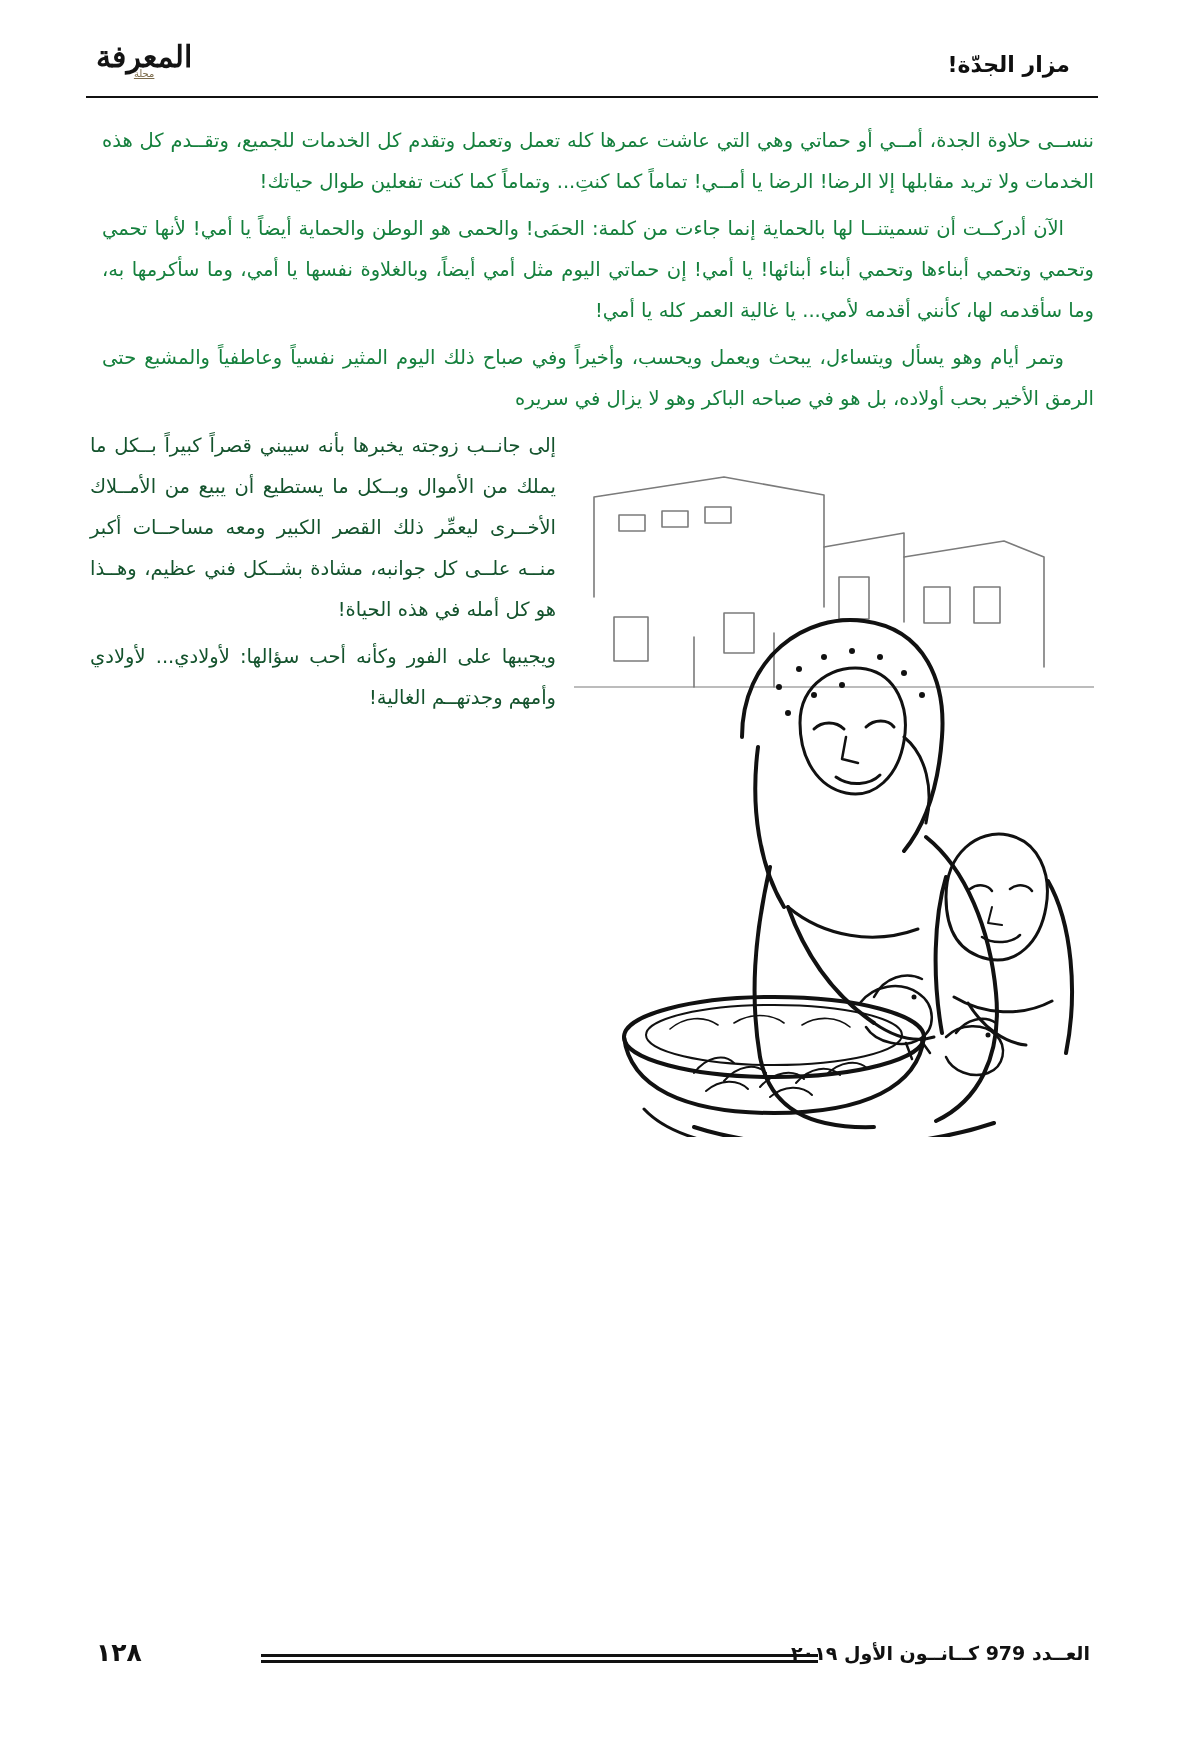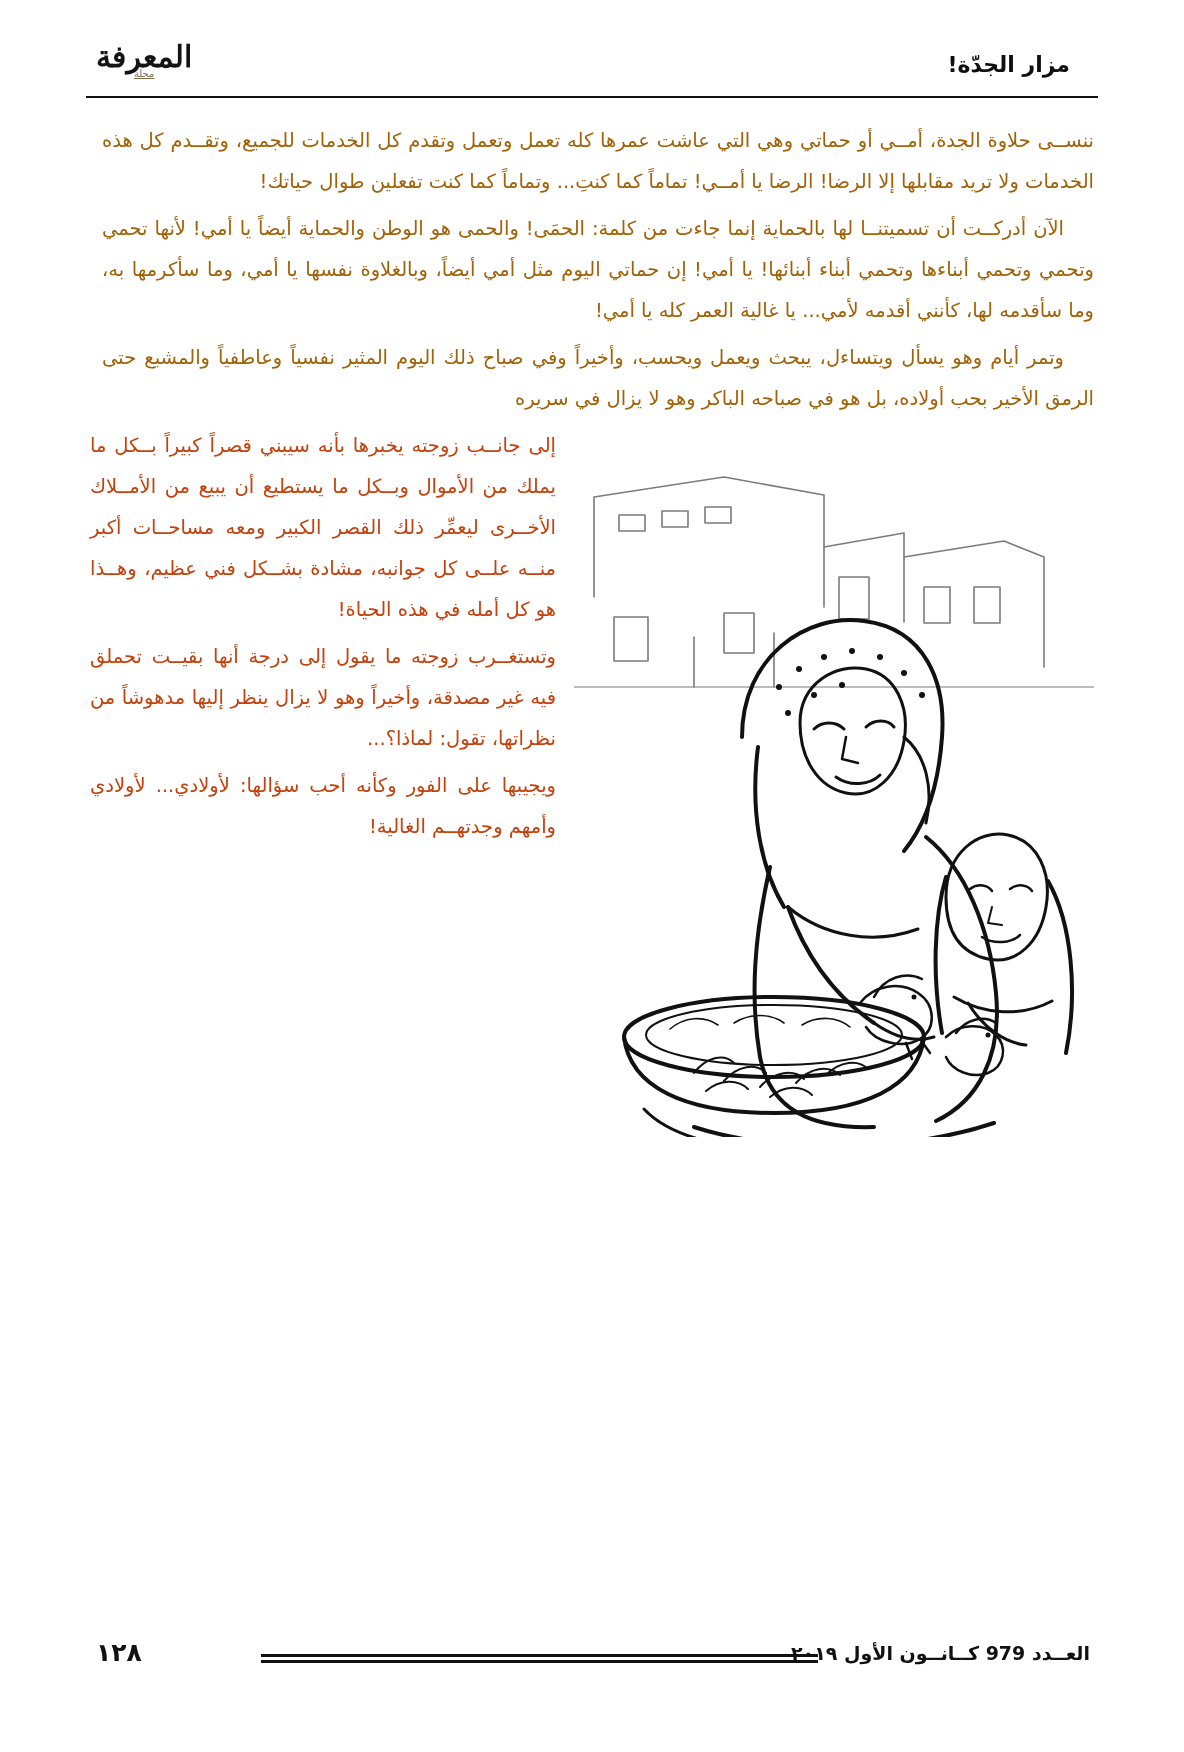--- a/index.html
+++ b/index.html
@@ -68,21 +68,21 @@
     position: absolute;
     top: 120px;
     right: 90px;
     width: 1004px;
     height: 1360px;
   }
   p.para {
     margin: 0 0 6px 12px;
     font-size: 19.5px;
     line-height: 41px;
-    color: #a16207;
+    color: #15803d;
     text-align: justify;
     text-justify: inter-word;
     text-indent: 30px;
   }
   p.para.noindent { text-indent: 0; }
 
   
   .figure {
     float: right;
     width: 520px;
@@ -92,21 +92,21 @@
     position: relative;
   }
   .figure svg { display: block; width: 100%; height: 100%; }
 
   
   p.narrow {
     font-size: 19.5px;
     line-height: 41px;
     text-align: justify;
     margin: 0 0 6px 0;
-    color: #c2410c;
+    color: #14532d;
   }
 
   
   .page-footer {
     position: absolute;
     bottom: 74px;
     right: 86px;
     left: 86px;
     height: 40px;
   }
@@ -249,21 +249,20 @@
             <circle cx="414" cy="598" r="2.5" fill="#111" stroke="none"></circle>
           </g>
 
           <path d="M120 690 C200 716 330 716 420 686" stroke-width="4"></path>
           <path d="M70 672 C96 700 150 712 200 712" stroke-width="3"></path>
         </g>
       </svg>
     </div>
 
     <p class="narrow">إلى جانــب زوجته يخبرها بأنه سيبني قصراً كبيراً بــكل ما يملك من الأموال وبــكل ما يستطيع أن يبيع من الأمــلاك الأخــرى ليعمِّر ذلك القصر الكبير ومعه مساحــات أكبر منــه علــى كل جوانبه، مشادة بشــكل فني عظيم، وهــذا هو كل أمله في هذه الحياة!</p>
-    <p class="narrow">وتستغــرب زوجته ما يقول إلى درجة أنها بقيــت تحملق فيه غير مصدقة، وأخيراً وهو لا يزال ينظر إليها مدهوشاً من نظراتها، تقول: لماذا؟...</p>
     <p class="narrow">ويجيبها على الفور وكأنه أحب سؤالها: لأولادي... لأولادي وأمهم وجدتهــم الغالية!</p>
 
   </div>
 
   <div class="page-footer">
     <div class="footer-issue">العــدد 979 كــانــون الأول ٢٠١٩</div>
     <div class="footer-rule"></div>
     <div class="footer-pageno">١٢٨</div>
   </div>
 

